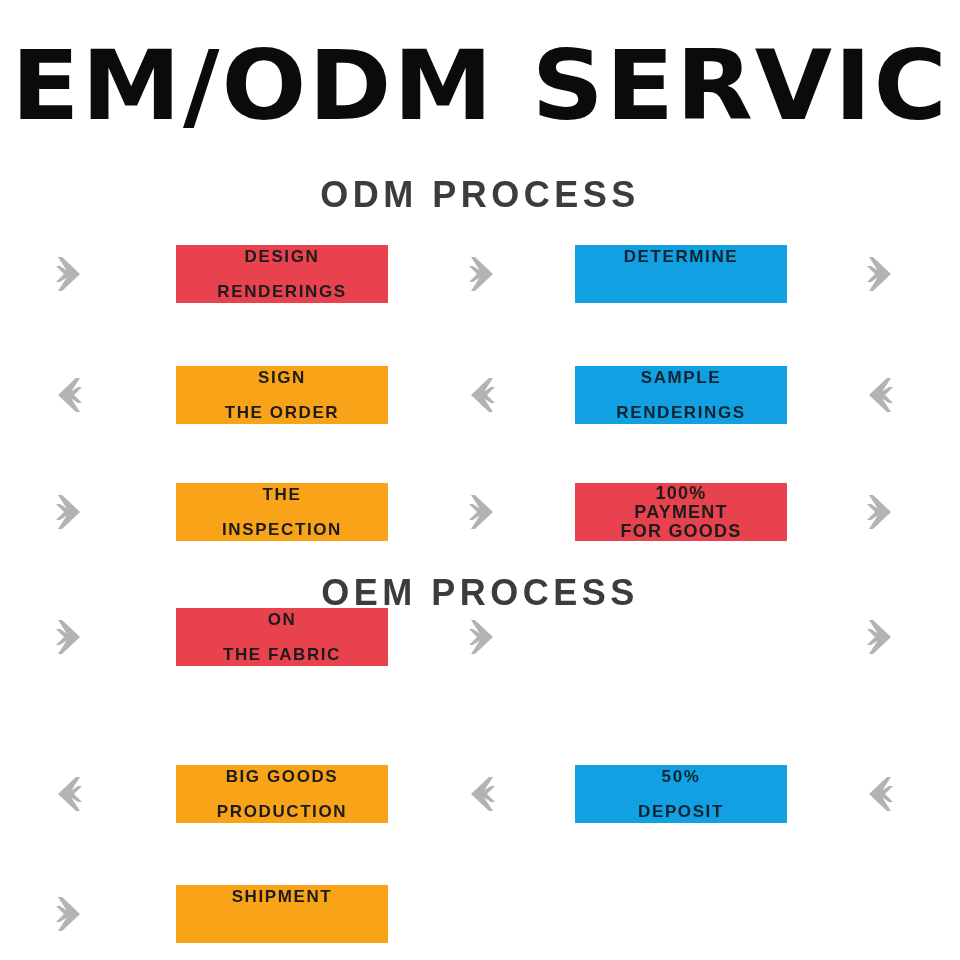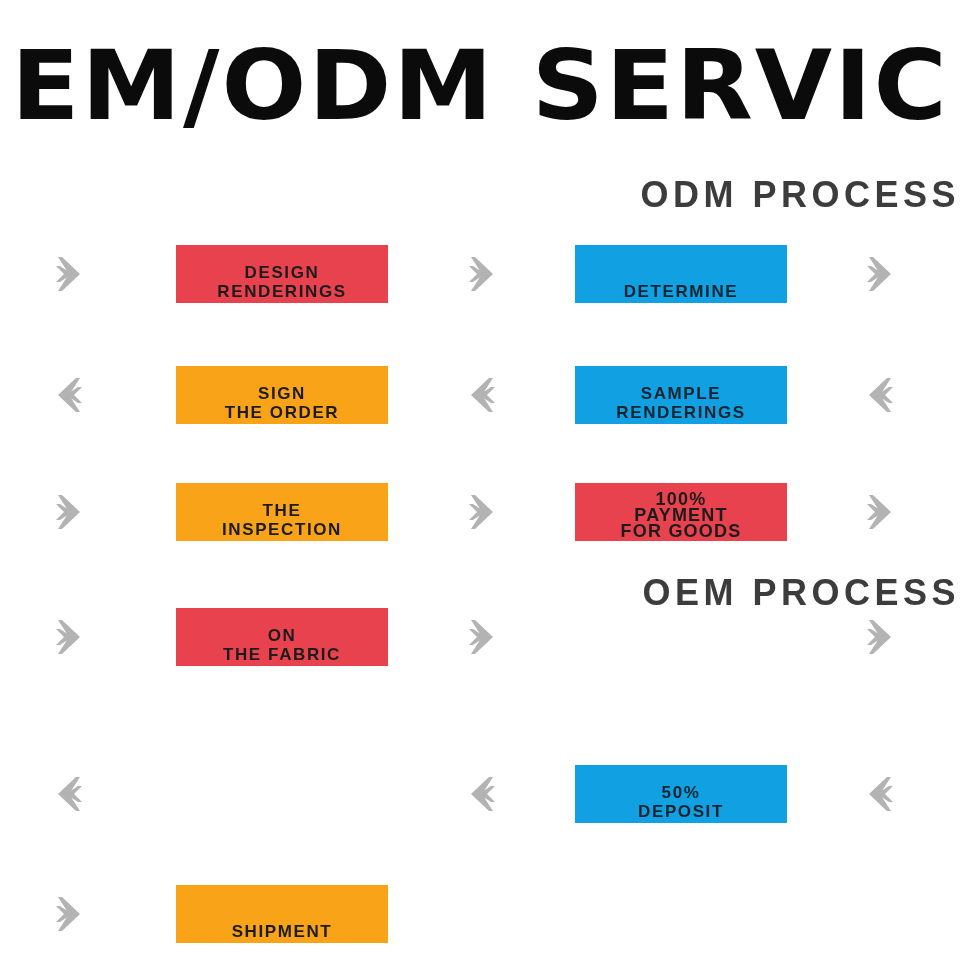--- a/index.html
+++ b/index.html
@@ -41,21 +41,21 @@
     
     transform: scaleX(1.04);
     transform-origin: 50% 50%;
   }
 
   
   .section-heading {
     position: absolute;
     left: 0;
     width: 960px;
-    text-align: right;
+    text-align: center;
     font-family: "Liberation Sans", sans-serif;
     font-weight: 700;
     font-size: 36px;
     line-height: 42px;
     letter-spacing: 4.5px;
     color: #3c3c3c;
     white-space: nowrap;
   }
   #heading-odm { top: 150px; }
   #heading-oem { top: 548px; }
@@ -84,21 +84,21 @@
 
   
   .proc-box {
     position: absolute;
     height: 58px;
     top: 50%;
     margin-top: -29px;
     display: flex;
     flex-direction: column;
     align-items: center;
-    justify-content: flex-end;
+    justify-content: space-between;
     box-sizing: border-box;
     padding: 2px 4px;
   }
   .proc-box.col1 { left: 176px; width: 212px; }
   .proc-box.col2 { left: 575px; width: 212px; }
 
   .proc-box .bx-line {
     font-family: "Liberation Sans", sans-serif;
     font-weight: 700;
     font-size: 17px;
@@ -237,20 +237,24 @@
         <div class="chevron chev-mid">
           <svg viewBox="0 0 34 40">
             <path d="M28 3 L24 3 L6 20 L24 37 L28 37 L17 20 Z M30 12 L26 12 L14 20 L26 28 L30 28 L22 20 Z" fill="currentColor"></path>
           </svg>
         </div>
         <div class="chevron chev-far-right">
           <svg viewBox="0 0 34 40">
             <path d="M28 3 L24 3 L6 20 L24 37 L28 37 L17 20 Z M30 12 L26 12 L14 20 L26 28 L30 28 L22 20 Z" fill="currentColor"></path>
           </svg>
         </div>
+        <div class="proc-box col1 bg-orange">
+          <div class="bx-line">BIG GOODS</div>
+          <div class="bx-line">PRODUCTION</div>
+        </div>
         <div class="proc-box col2 bg-blue">
           <div class="bx-line">50%</div>
           <div class="bx-line">DEPOSIT</div>
         </div>
       </div>
       <div class="proc-row" style="top: 853px;">
         <div class="chevron chev-far-left">
           <svg viewBox="0 0 34 40">
             <path d="M6 3 L10 3 L28 20 L10 37 L6 37 L17 20 Z M4 12 L8 12 L20 20 L8 28 L4 28 L12 20 Z" fill="currentColor"></path>
           </svg>

